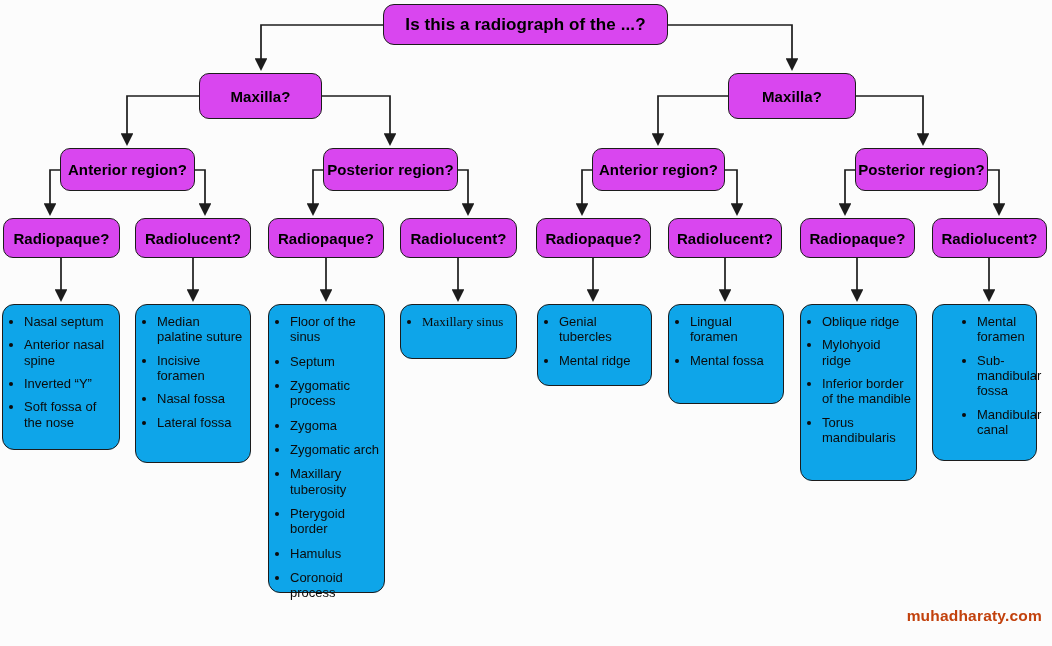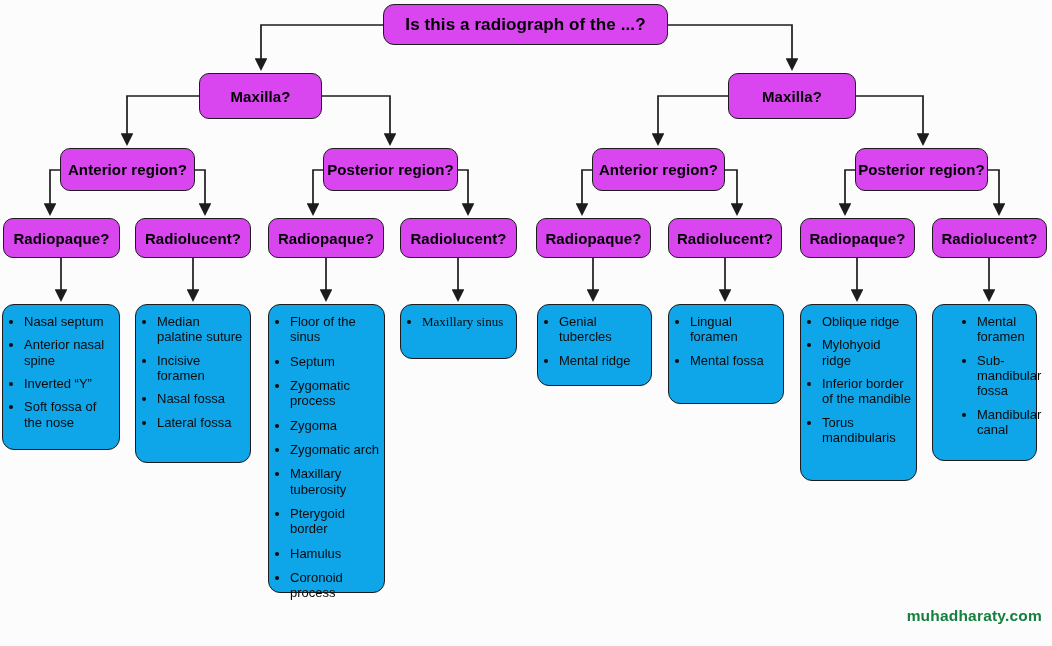--- a/index.html
+++ b/index.html
@@ -38,21 +38,21 @@
   .leaf li {
     font-size: 13px; line-height: 1.18;
     margin-bottom: 8px; color: #0b0b0b;
   }
   .leaf li:last-child { margin-bottom: 0; }
   
   #l3 li { margin-bottom: 9px; }
 
   .watermark {
     position: absolute; right: 10px; bottom: 21px;
-    font-weight: bold; font-size: 15.5px; color: #15803d;
+    font-weight: bold; font-size: 15.5px; color: #c2410c;
     letter-spacing: 0.2px;
   }
 
   
   #n-root     { left: 383px; top: 4px;   width: 285px; height: 41px; }
   #n-maxilla  { left: 199px; top: 73px;  width: 123px; height: 46px; }
   #n-mandible { left: 728px; top: 73px;  width: 128px; height: 46px; }
   #n-max-ant  { left: 60px;  top: 148px; width: 135px; height: 43px; }
   #n-max-post { left: 323px; top: 148px; width: 135px; height: 43px; }
   #n-man-ant  { left: 592px; top: 148px; width: 133px; height: 43px; }

